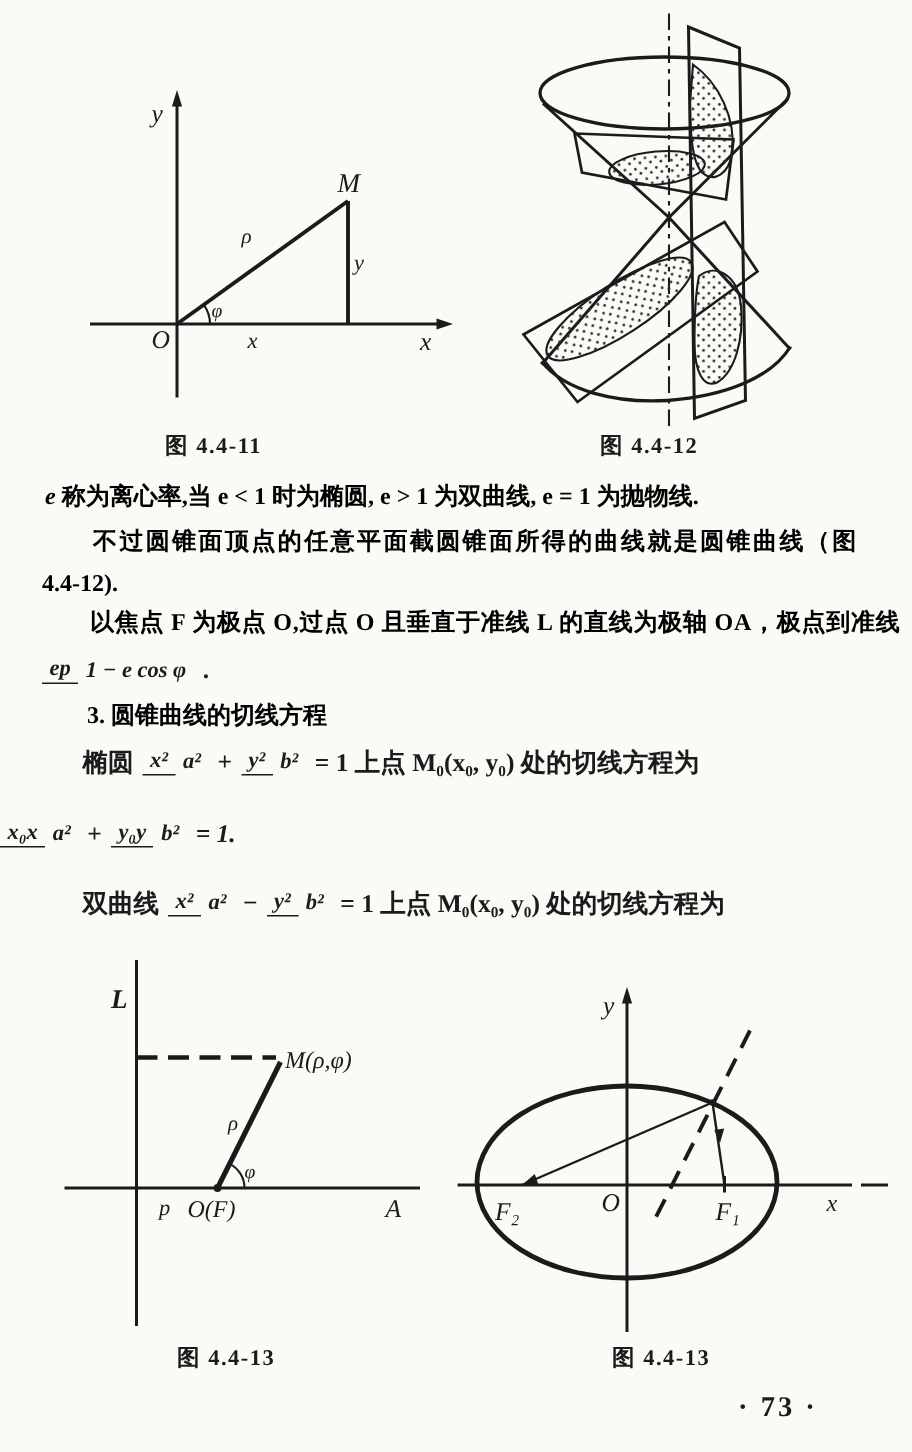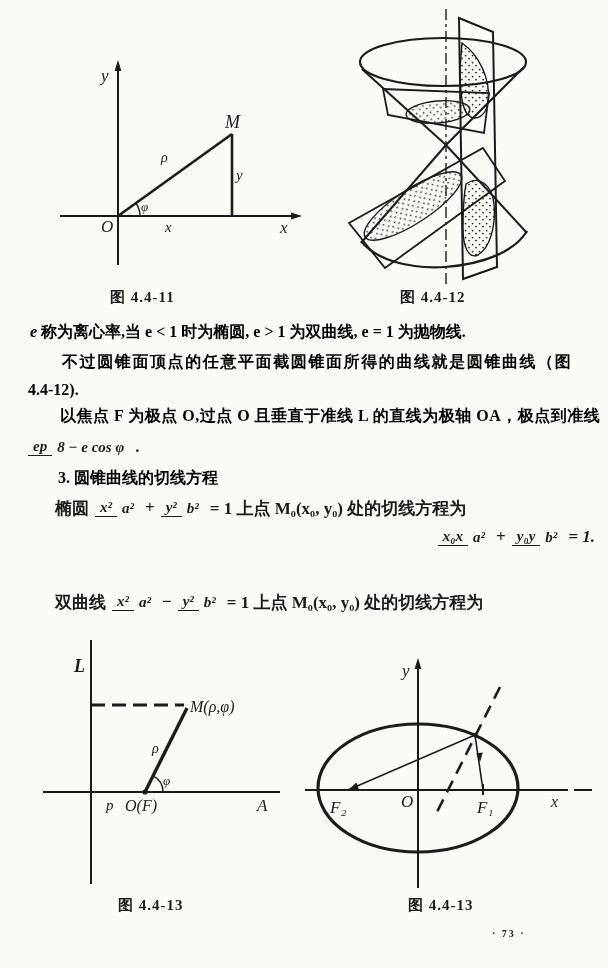--- a/index.html
+++ b/index.html
@@ -17,21 +17,21 @@
     font-size:17px;font-weight:600;white-space:nowrap;}
   .mi{font-style:italic;}
   .frac{display:inline-flex;flex-direction:row;align-items:center;
     vertical-align:middle;font-style:italic;font-size:15px;line-height:1.1;}
   .frac .num{padding:0 5px 1px;border-bottom:1.6px solid #1b1b1b;}
   .frac .den{padding:1px 5px 0;}
   .caption{
     position:absolute;font-size:15px;font-weight:bold;letter-spacing:1px;
     white-space:nowrap;
   }
-  .pagenum{position:absolute;font-size:10px;font-weight:bold;letter-spacing:2px;}
+  .pagenum{position:absolute;font-size:19px;font-weight:bold;letter-spacing:2px;}
   svg{position:absolute;overflow:visible;}
   svg text{font-family:"Liberation Serif","DejaVu Serif",serif;fill:#1b1b1b;}
   .it{font-style:italic;}
 </style>
 </head>
 <body>
 
 <div class="page">
 
   <svg style="left:55px;top:58px" width="250" height="215" viewBox="0 0 250 215">
@@ -85,42 +85,42 @@
   <div class="bodyline" style="left:30px;top:320px">
     <span class="mi">e</span><span> 称为</span><b>离心率</b><span>,当 e &lt; 1 时为椭圆, e &gt; 1 为双曲线, e = 1 为抛物线.</span>
   </div>
   <div class="bodyline" style="left:62px;top:350px;letter-spacing:1.6px">不过圆锥面顶点的任意平面截圆锥面所得的曲线就是圆锥曲线（图</div>
   <div class="bodyline" style="left:28px;top:378px">4.4-12).</div>
   <div class="bodyline" style="left:60px;top:404px;letter-spacing:0.5px">以焦点 F 为极点 O,过点 O 且垂直于准线 L 的直线为极轴 OA，极点到准线</div>
 
   <div class="mline" style="left:28px;top:425px;height:44px">
     <span class="frac">
       <span class="num">ep</span>
-      <span class="den">8 − e cos φ</span>
+      <span class="den">1 − e cos φ</span>
     </span>
     <span>.</span>
   </div>
 
   <div class="bodyline" style="left:58px;top:466px">3. 圆锥曲线的切线方程</div>
 
   <div class="mline" style="left:55px;top:487px;height:42px">
     <span>椭圆</span>
     <span class="frac">
       <span class="num">x²</span>
         <span class="den">a²</span>
     </span>
     <span>+</span>
     <span class="frac">
       <span class="num">y²</span>
         <span class="den">b²</span>
     </span>
     <span>= 1 上点 M₀(x₀, y₀) 处的切线方程为</span>
   </div>
 
-  <div class="mline" style="left:0;top:516px;width:595px;height:42px;justify-content:flex-end">
+  <div class="mline" style="left:0;top:535px;width:595px;height:42px;justify-content:flex-start">
     <span class="frac">
       <span class="num">x₀x</span>
         <span class="den">a²</span>
     </span>
     <span>+</span>
     <span class="frac">
       <span class="num">y₀y</span>
         <span class="den">b²</span>
     </span>
     <span class="mi">= 1.</span>

